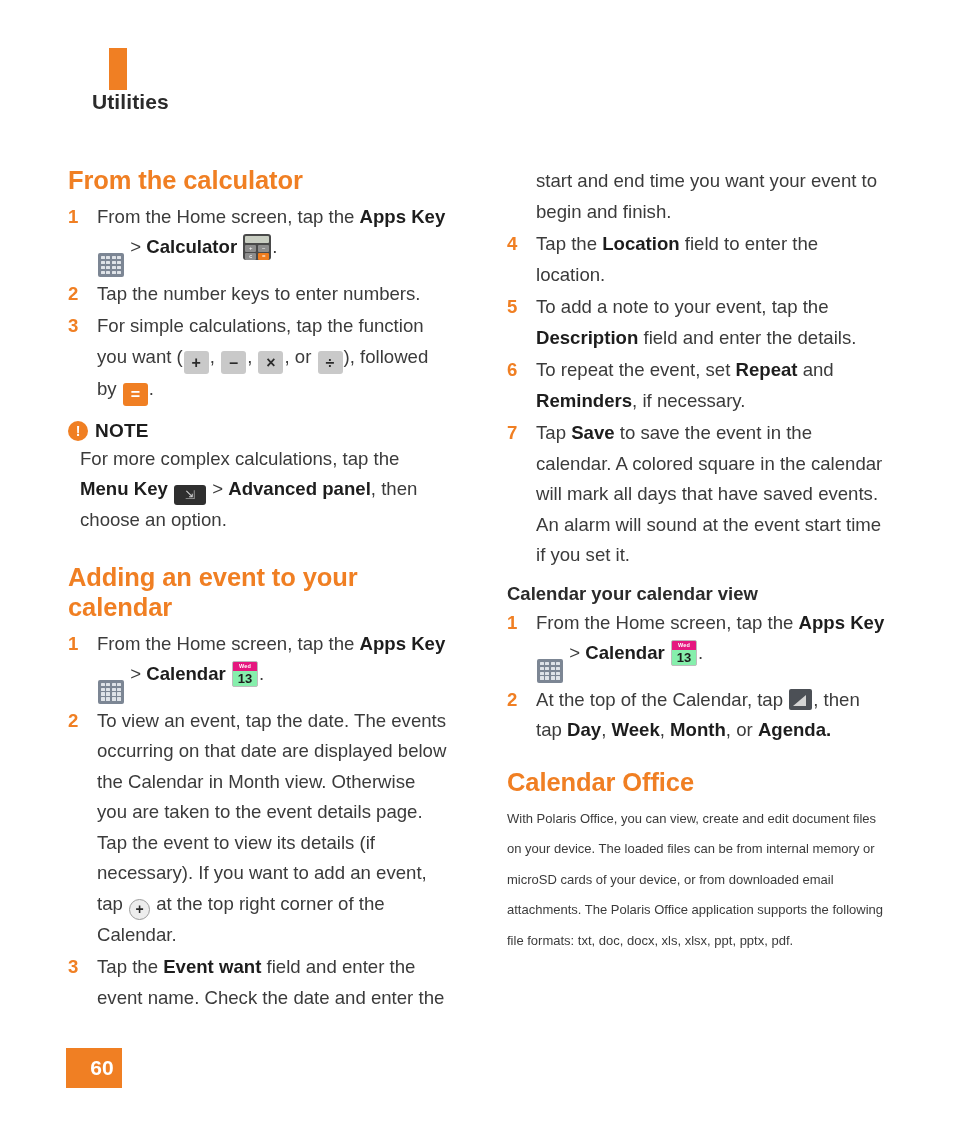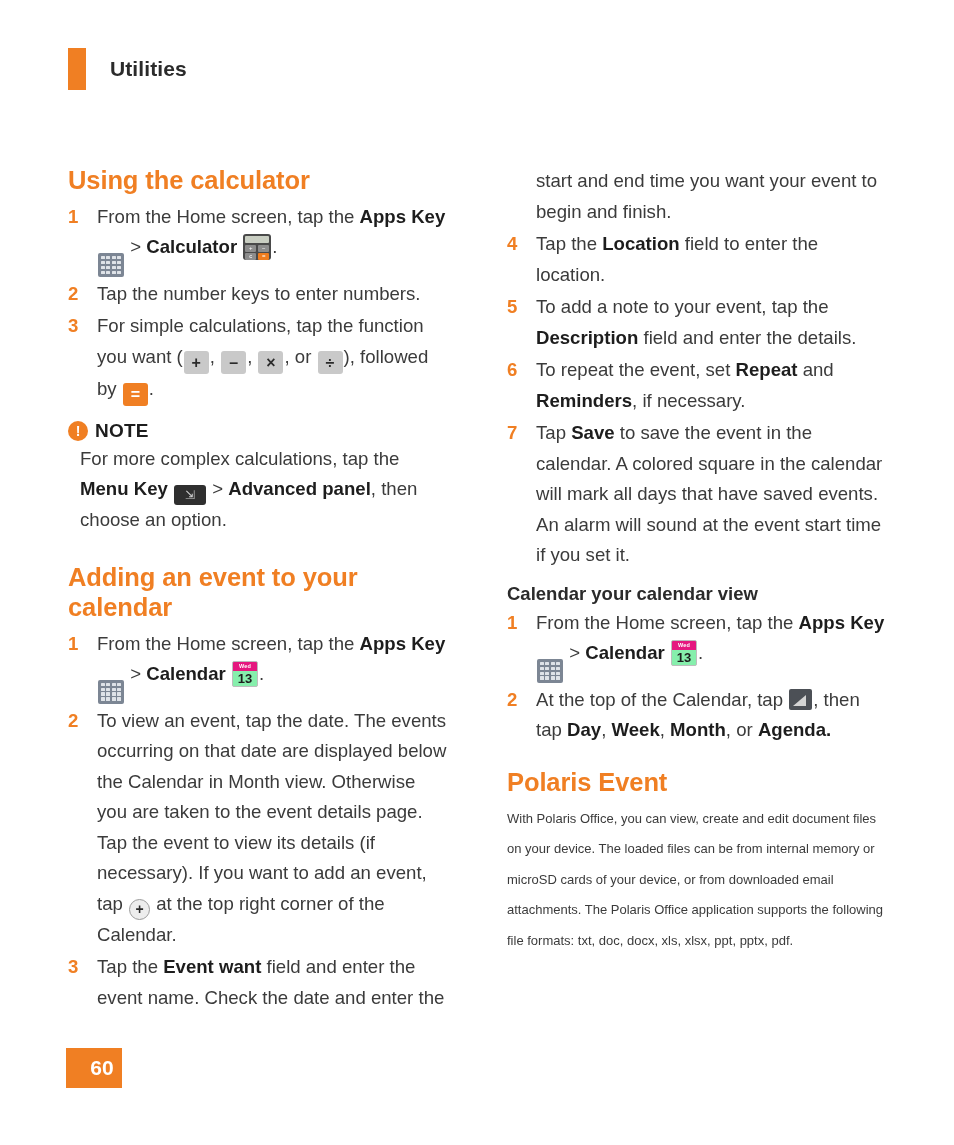--- a/index.html
+++ b/index.html
@@ -16,20 +16,21 @@
     overflow: hidden;
   }
 
   
   .page-header {
     position: absolute;
     left: 68px;
     top: 48px;
     display: flex;
     align-items: center;
+    flex-direction: column;
   }
   .header-bar {
     width: 18px;
     height: 42px;
     background: #f07f23;
     flex: 0 0 auto;
   }
   .header-title {
     margin-left: 24px;
     font-size: 21px;
@@ -296,21 +297,21 @@
 
 <div class="page-header">
   <div class="header-bar"></div>
   <div class="header-title">Utilities</div>
 </div>
 
 <div class="columns">
 
   <div class="col">
 
-    <h2 class="section-title tight">Using the calculator</h2>
+    <h2 class="section-title tight">From the calculator</h2>
 
     <ol class="steps">
 
       <li>
         <span class="num">1</span><span>From the Home screen, tap the </span><b>Apps Key</b>
         <span class="ic ic-apps">
             <i></i>
             <i></i>
             <i></i>
             <i></i>
@@ -452,19 +453,19 @@
         </span><span>.</span>
       </li>
 
       <li>
         <span class="num">2</span><span>At the top of the Calendar, tap </span><span class="ic ic-view"></span><span>, then tap </span><b>Day</b><span>, </span><b>Week</b><span>, </span><b>Month</b><span>, or </span><b>Agenda.</b>
       </li>
     </ol>
 
     <div class="gap-md"></div>
 
-    <h2 class="section-title">Polaris Event</h2>
+    <h2 class="section-title">Calendar Office</h2>
 
     <p class="plain-para">With Polaris Office, you can view, create and edit document files on your device. The loaded files can be from internal memory or microSD cards of your device, or from downloaded email attachments. The Polaris Office application supports the following file formats: txt, doc, docx, xls, xlsx, ppt, pptx, pdf.</p>
   </div>
 </div>
 
 <div class="page-number">60</div>
 
 </body></html>

